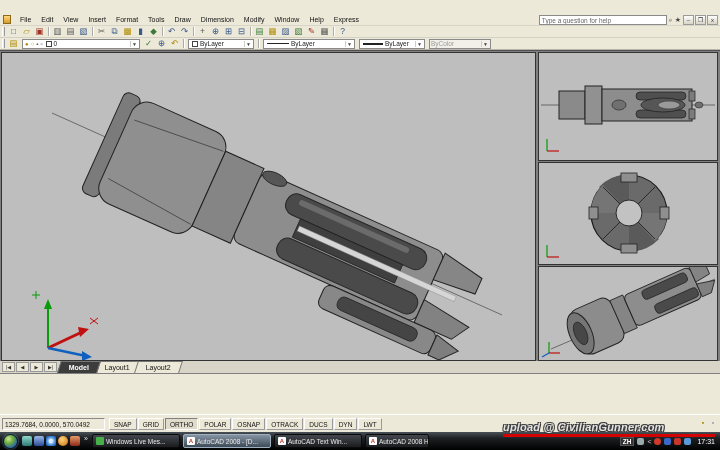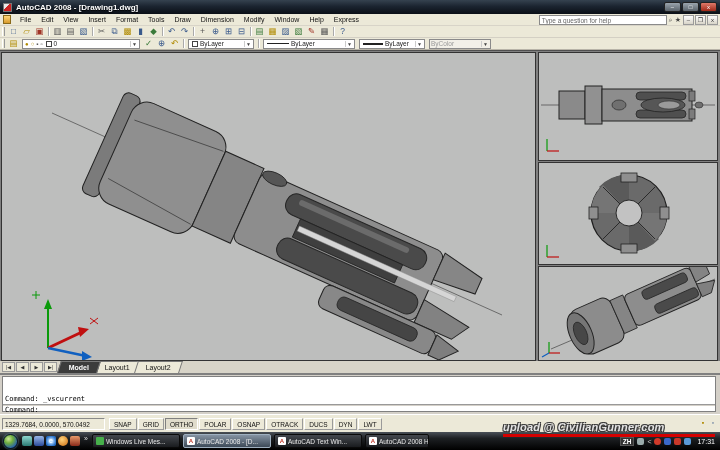--- a/index.html
+++ b/index.html
@@ -124,29 +124,20 @@
   .watermark{position:absolute;left:503px;top:421px;width:214px;z-index:50;pointer-events:none;}
   .wm-text{font-size:11px;font-weight:bold;color:#e4e4e4;letter-spacing:0.2px;
     text-shadow:1px 1px 0 #3a3a3a,-1px -1px 0 #3a3a3a,1px -1px 0 #3a3a3a,-1px 1px 0 #3a3a3a;white-space:nowrap;font-style:italic;}
   .wm-line{margin-top:1px;width:212px;height:2.5px;background:#d50000;}
 </style>
 </head>
 <body>
 
 <div class="screen">
 
-  <div class="titlebar">
-    <span class="app-icon"></span>
-    <span class="t-text">AutoCAD 2008 - [Drawing1.dwg]</span>
-    <span class="win-btns">
-      <span class="wbtn">–</span>
-      <span class="wbtn">□</span>
-      <span class="wbtn close">x</span>
-    </span>
-  </div>
 
   <div class="menubar">
     <span class="menu-file-icon"></span>
     <span class="menu-item">File</span>
     <span class="menu-item">Edit</span>
     <span class="menu-item">View</span>
     <span class="menu-item">Insert</span>
     <span class="menu-item">Format</span>
     <span class="menu-item">Tools</span>
     <span class="menu-item">Draw</span>
@@ -347,31 +338,20 @@
       <span class="tnav">|◀</span>
       <span class="tnav">◀</span>
       <span class="tnav">▶</span>
       <span class="tnav">▶|</span>
     </span>
     <span class="tab active"><span>Model</span></span>
     <span class="tab"><span>Layout1</span></span>
     <span class="tab"><span>Layout2</span></span>
   </div>
 
-  <div class="cmdwin">
-    <div class="cmd-inner">
-      <div class="cmd-hist">
-        <div>Command: _vscurrent</div>
-        <div>Enter an option [2dwireframe/3dwireframe/3dHidden/Realistic/Conceptual/Other]</div>
-        <div>&lt;Realistic&gt;: _C</div>
-      </div>
-      <div class="cmd-split"></div>
-      <div class="cmd-prompt">Command:</div>
-    </div>
-  </div>
 
   <div class="statusbar">
     <span class="coords">1329.7684, 0.0000, 570.0492</span>
     <span class="toggle">SNAP</span>
     <span class="toggle">GRID</span>
     <span class="toggle pressed">ORTHO</span>
     <span class="toggle">POLAR</span>
     <span class="toggle">OSNAP</span>
     <span class="toggle">OTRACK</span>
     <span class="toggle">DUCS</span>

